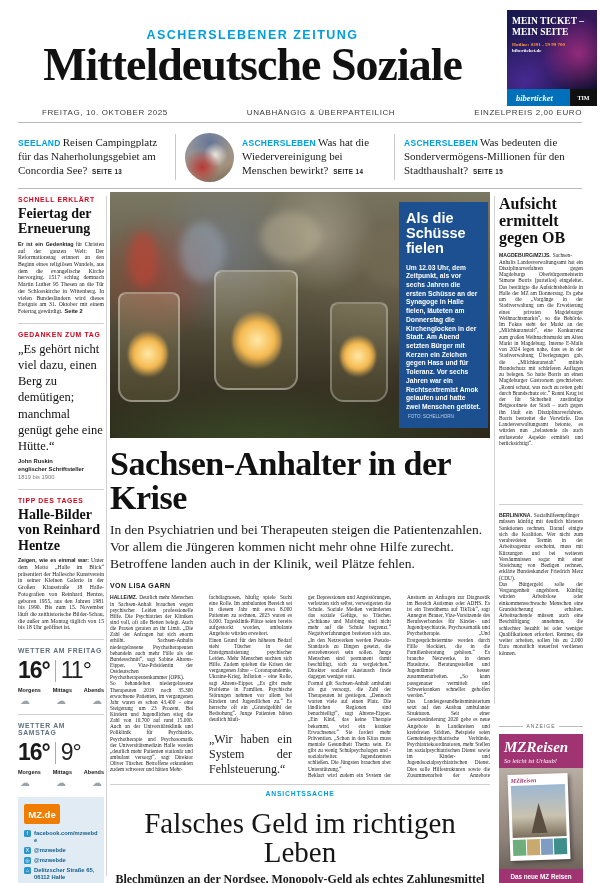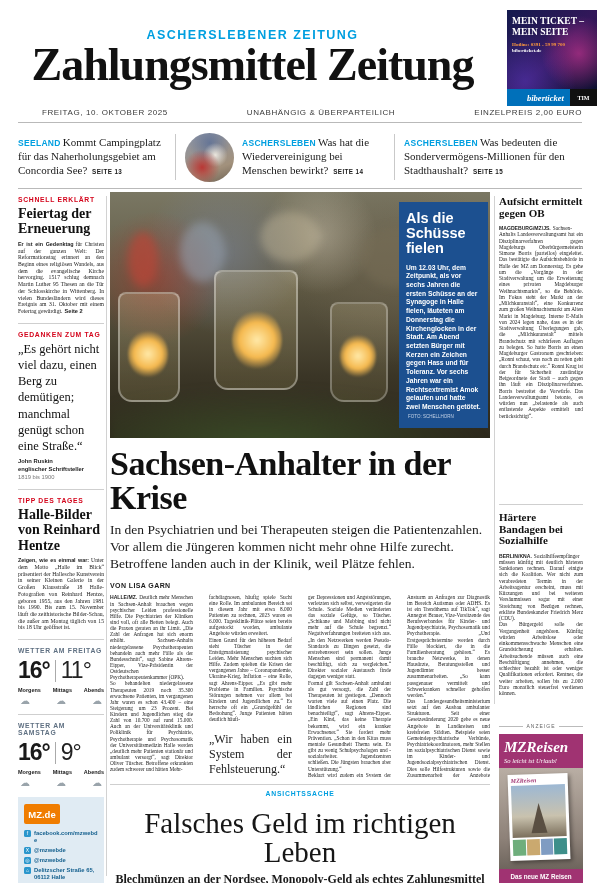--- a/index.html
+++ b/index.html
@@ -26,21 +26,21 @@
   .biber-main { height:79px; padding:6px 5px;
     background:
       radial-gradient(circle at 80% 55%, rgba(235,60,160,.55), transparent 45%),
       radial-gradient(circle at 20% 90%, rgba(90,60,200,.5), transparent 50%),
       linear-gradient(135deg,#141a4e 0%, #33175a 55%, #0d1030 100%); }
   .biber-main .l1 { color:#fff; font-weight:bold; font-size:9.5px; line-height:1.15; }
   .biber-main .hot { color:#ff9a3d; font-weight:bold; font-size:5px; margin-top:4px; }
   .biber-main .url { color:#fff; font-weight:bold; font-size:5px; margin-top:1px; }
   .biber-bar { height:17px; display:flex; }
   .biber-bar .bt { flex:1; background:#0070ba; color:#fff; font-weight:bold; font-style:italic;
-    font-size:8.5px; display:flex; align-items:center; padding-left:20px; }
+    font-size:8.5px; display:flex; align-items:center; padding-left:9px; }
   .biber-bar .tim { width:27px; background:#101010; color:#fff; font-size:6px; font-weight:bold;
     display:flex; align-items:center; justify-content:center; }
 
   
   .teasers { position:absolute; top:128px; left:18px; width:564px; height:58px;
     display:flex; align-items:center; }
   .teaser { font-size:11px; line-height:1.25; }
   .teaser .k { font-family:"Liberation Sans",sans-serif; font-weight:bold; font-size:8.5px;
     color:#009fe0; letter-spacing:.3px; margin-right:2px; }
   .teaser .p { font-family:"Liberation Sans",sans-serif; font-weight:bold; font-size:6.3px;
@@ -139,21 +139,21 @@
   .midrule { border-top:1px solid #cfcfcf; margin:7px 0 5px; }
 
   
   .bkick { text-align:center; font-family:"Liberation Sans",sans-serif; font-weight:bold;
     font-size:6.8px; letter-spacing:.8px; color:#009fe0; }
   .bhead { text-align:center; font-size:29px; line-height:1; margin-top:12px; color:#161616; }
   .bsub { text-align:center; font-weight:bold; font-size:12px; margin-top:5px; }
 
   
   .rrail { position:absolute; top:196px; left:499px; width:84px; }
-  .rrail h2 { font-weight:bold; font-size:11px; line-height:1.05; margin-bottom:6px; color:#111; }
+  .rrail h2 { font-weight:bold; font-size:16px; line-height:1.05; margin-bottom:6px; color:#111; }
   .rbody { font-size:5.3px; line-height:1.18; text-align:justify; white-space:pre-line; color:#222; }
   .r1 { height:300px; overflow:hidden; }
   .r2 { height:207px; overflow:hidden; }
   .anz { display:flex; align-items:center; gap:4px; font-family:"Liberation Sans",sans-serif;
     font-size:5px; letter-spacing:1px; color:#666; margin:4px 0 5px; }
   .anz:before,.anz:after { content:""; flex:1; border-top:1px solid #bbb; }
 
   .mzr { height:168px; display:flex; flex-direction:column; overflow:hidden; }
   .mzr-head { background:#a03372; color:#fff; padding:5px 5px 4px; }
   .mzr-brand { font-style:italic; font-weight:bold; font-size:15px; font-family:"Liberation Serif",serif; }
@@ -172,21 +172,21 @@
   .mag .thumbs i { flex:1; height:16px; }
   .mzr-note { background:#a03372; color:#fff; font-family:"Liberation Sans",sans-serif;
     font-weight:bold; font-size:6.3px; line-height:1.3; text-align:center; padding:4px 3px; }
 </style>
 </head>
 <body>
 
 <div class="page">
 
   <div class="edition">ASCHERSLEBENER ZEITUNG</div>
-  <div class="masthead">Zahlungsmittel Zeitung</div>
+  <div class="masthead">Mitteldeutsche Soziale</div>
 
   <div class="biber">
     <div class="biber-main">
       <div class="l1">MEIN TICKET – MEIN SEITE</div>
       <div class="hot">Hotline: 0391 - 59 99 700</div>
       <div class="url">biberticket.de</div>
     </div>
     <div class="biber-bar">
       <div class="bt">biberticket</div>
       <div class="tim">TIM</div>
@@ -195,21 +195,21 @@
 
   <div class="dateline">
     <span>FREITAG, 10. OKTOBER 2025</span>
     <span>UNABHÄNGIG &amp; ÜBERPARTEILICH</span>
     <span>EINZELPREIS 2,00 EURO</span>
   </div>
   <div class="rule-top"></div>
 
   <div class="teasers">
     <div class="teaser t1">
-      <span class="k">SEELAND</span><span>Kommt Campingplatz für das Naherholungsgebiet am Concordia See?</span>
+      <span class="k">SEELAND</span><span>Reisen Campingplatz für das Naherholungsgebiet am Concordia See?</span>
       <span class="p">SEITE 13</span>
     </div>
     <div class="tdiv"></div>
     <div class="t2wrap">
       <div class="tcircle"></div>
       <div class="teaser t2">
         <span class="k">ASCHERSLEBEN</span><span>Was hat die Wiedervereinigung bei Menschen bewirkt?</span>
         <span class="p">SEITE 14</span>
       </div>
     </div>
@@ -226,21 +226,21 @@
 
   <div class="rail">
     <div>
       <div class="kick">SCHNELL ERKLÄRT</div>
       <h3>Feiertag der Erneuerung</h3>
       <div class="body"><b class="lead">Er ist ein Gedenktag</b><span>für Christen auf der ganzen Welt: Der Reformationstag erinnert an den Beginn eines religiösen Wandels, aus dem die evangelische Kirche hervorging. 1517 schlug demnach Martin Luther 95 Thesen an die Tür der Schlosskirche in Wittenberg. In vielen Bundesländern wird dieses Ereignis am 31. Oktober mit einem Feiertag gewürdigt.</span><span class="tail">Seite 2</span></div>
     </div>
     <div class="sep"></div>
     <div>
       <div class="kick">GEDANKEN ZUM TAG</div>
-      <div class="quote">„Es gehört nicht viel dazu, einen Berg zu demütigen; manchmal genügt schon eine Straße.“</div>
+      <div class="quote">„Es gehört nicht viel dazu, einen Berg zu demütigen; manchmal genügt gehe eine Hütte.“</div>
       <div class="qauth">John Ruskin</div>
       <div class="qrole">englischer Schriftsteller</div>
       <div class="qyears">1819 bis 1900</div>
     </div>
     <div class="sep"></div>
     <div>
       <div class="kick">TIPP DES TAGES</div>
       <h3>Halle-Bilder von Reinhard Hentze</h3>
       <div class="body"><b class="lead">Zeigen, wie es einmal war:</b><span>Unter dem Motto „Halle im Blick“ präsentiert der Hallesche Kunstverein in seiner Kleinen Galerie in der Großen Klausstraße 18 Halle-Fotografien von Reinhard Hentze, geboren 1955, aus den Jahren 1981 bis 1990. Bis zum 15. November läuft die zeithistorische Bilder-Schau, die außer am Montag täglich von 15 bis 18 Uhr geöffnet ist.</span></div>
     </div>
@@ -358,21 +358,20 @@
 
   </div>
 
   <div class="rrail">
     <div class="r1">
       <h2>Aufsicht ermittelt gegen OB</h2>
       <div class="rbody"><b class="dl">MAGDEBURG/MZ/JS.</b><span>Sachsen-Anhalts Landesverwaltungsamt hat ein Disziplinarverfahren gegen Magdeburgs Oberbürgermeisterin Simone Borris (parteilos) eingeleitet. Das bestätigte die Aufsichtsbehörde in Halle der MZ am Donnerstag. Es gehe um die „Vorgänge in der Stadtverwaltung um die Erweiterung eines privaten Magdeburger Weihnachtsmarkts“, so die Behörde. Im Fokus steht der Markt an der „Milchkuranstalt“, eine Konkurrenz zum großen Weihnachtsmarkt am Alten Markt in Magdeburg. Interne E-Mails von 2024 legen nahe, dass es in der Stadtverwaltung Überlegungen gab, die „Milchkuranstalt“ mittels Brandschutz mit schärferen Auflagen zu belegen. So hatte Borris an einen Magdeburger Gastronom geschrieben: „Ronni schaut, was noch zu retten geht durch Brandschutz etc.“ Ronni Krug ist der für Sicherheit zuständige Beigeordnete der Stadt – auch gegen ihn läuft ein Disziplinarverfahren. Borris bestreitet die Vorwürfe. Das Landesverwaltungsamt betonte, es würden nun „belastende als auch entlastende Aspekte ermittelt und berücksichtigt“.</span></div>
     </div>
     <div class="sep"></div>
     <div class="r2">
-      <h2>Härtere Bandagen bei Sozialhilfe</h2>
       <div class="rbody"><b class="dl">BERLIN/KNA.</b><span>Sozialhilfeempfänger müssen künftig mit deutlich härteren Sanktionen rechnen. Darauf einigte sich die Koalition. Wer nicht zum verabredeten Termin in der Arbeitsagentur erscheint, muss mit Kürzungen und bei weiteren Versäumnissen sogar mit einer Streichung von Bezügen rechnen, erklärte Bundeskanzler Friedrich Merz (CDU).
 Das Bürgergeld solle der Vergangenheit angehören. Künftig würden Arbeitslose oder einkommensschwache Menschen eine Grundsicherung erhalten. Arbeitsuchende müssen auch eine Beschäftigung annehmen, die schlechter bezahlt ist oder weniger Qualifikationen erfordert. Rentner, die weiter arbeiten, sollen bis zu 2.000 Euro monatlich steuerfrei verdienen können.</span></div>
     </div>
     <div class="anz">ANZEIGE</div>
     <div class="mzr">
       <div class="mzr-head">
         <div class="mzr-brand">MZReisen</div>
         <div class="mzr-tag">So leicht ist Urlaub!</div>
       </div>
       <div class="mzr-mid">

